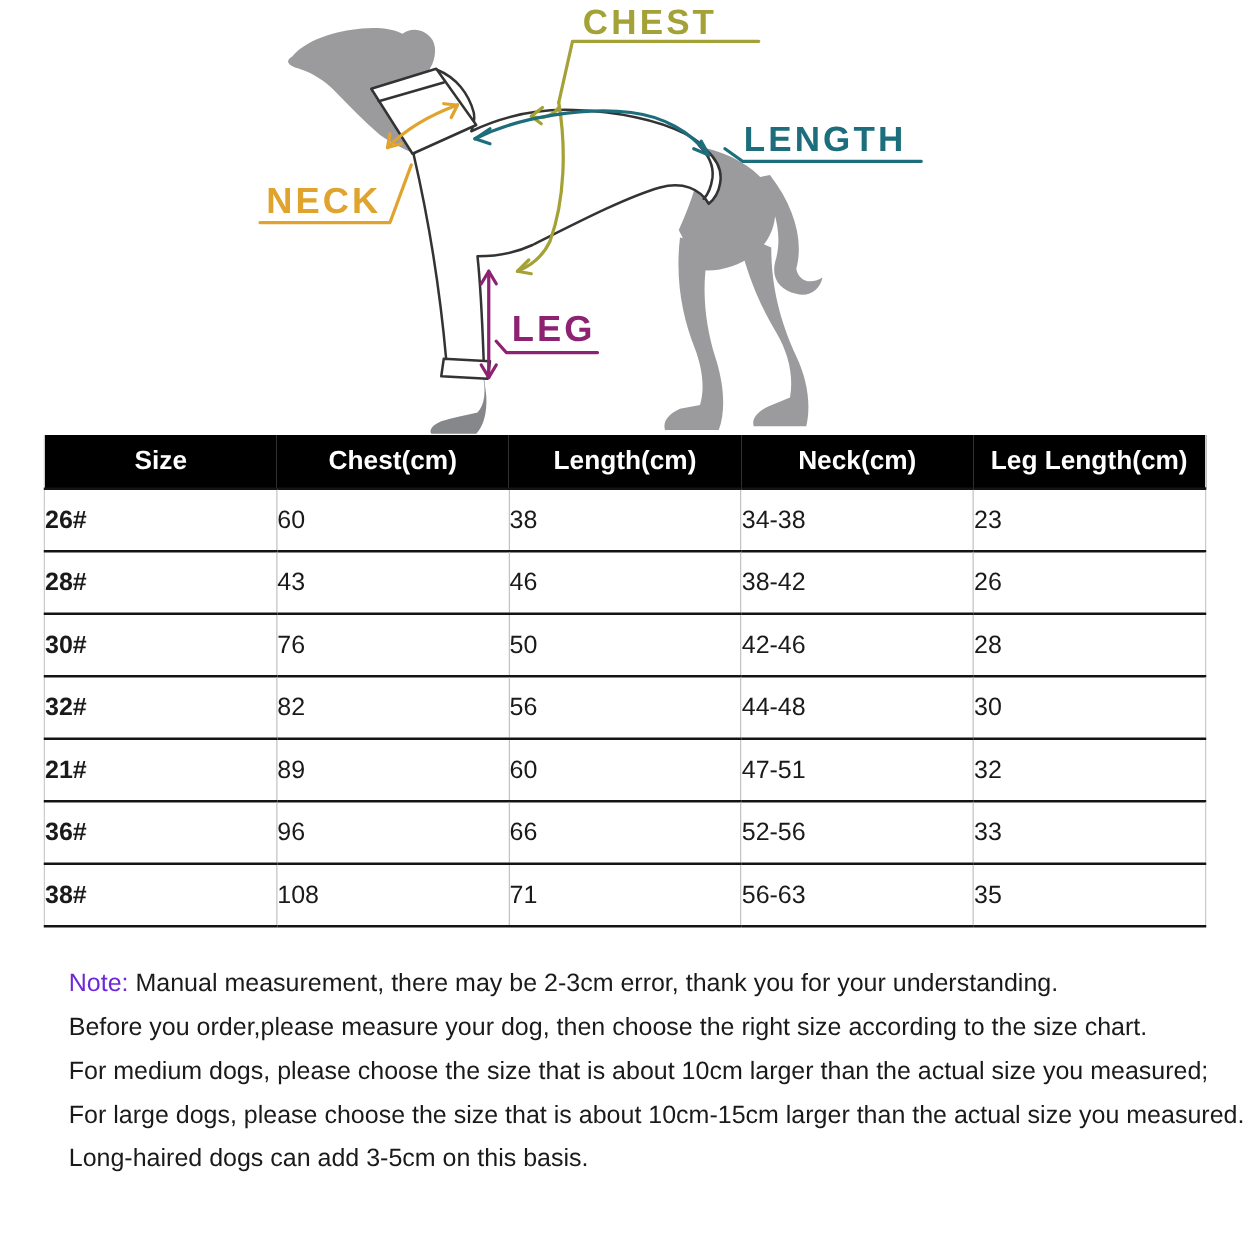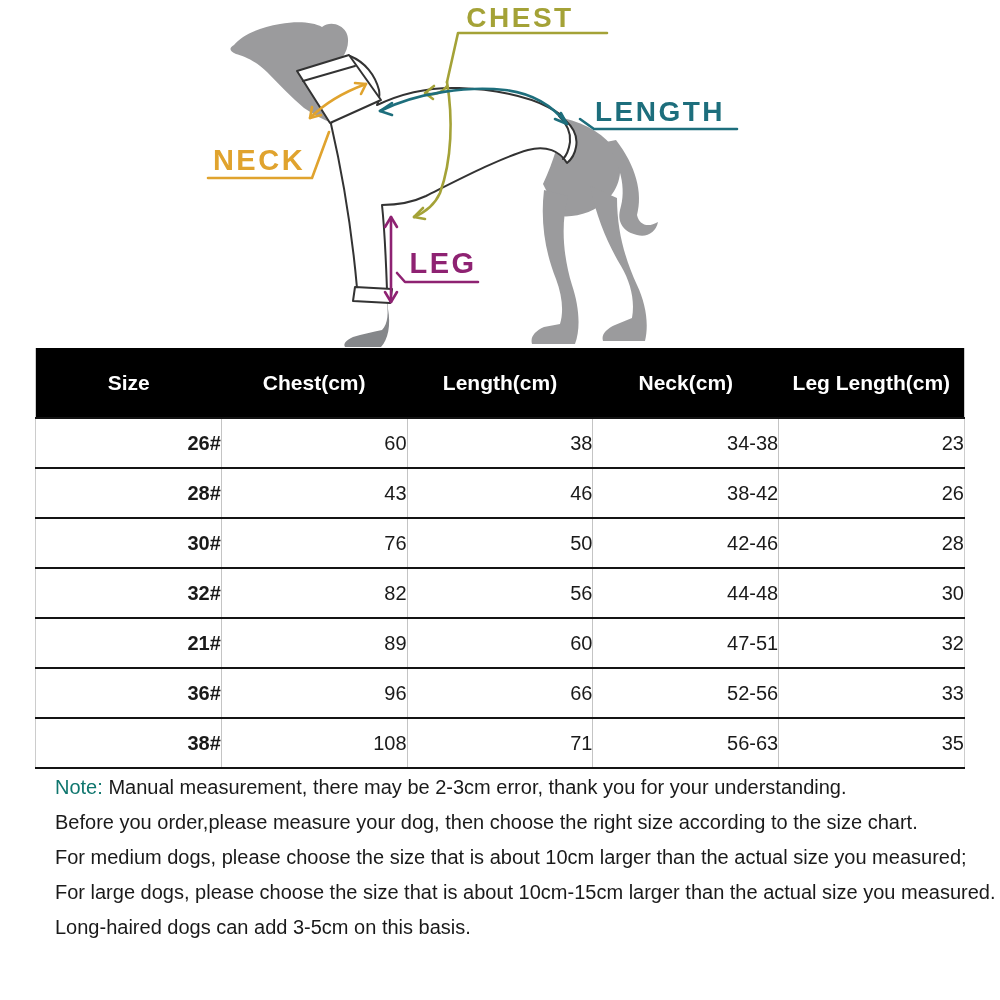--- a/index.html
+++ b/index.html
@@ -13,26 +13,26 @@
     text-anchor:middle;letter-spacing:2.5px;
   }
   .lbl-28{font-size:28px;}
   .lbl-29{font-size:29px;}
 
   .size-table{
     position:absolute;left:35px;top:348px;width:930px;
     border-collapse:collapse;table-layout:fixed;
     border-left:1px solid #cccccc;border-right:1px solid #cccccc;
   }
-  .size-table thead tr{height:70px;border-radius:13px;}
+  .size-table thead tr{height:43px;border-radius:13px;}
   .size-table th{
     font-size:21px;font-weight:bold;text-align:center;padding:0;
   }
   .size-table td{
-    height:48px;text-align:right;font-size:20px;padding:0;
+    height:48px;text-align:left;font-size:20px;padding:0;
     border-top:2px solid #141414;
     margin-top:45px;
   }
   .size-table tbody td:not(:first-child){border-left:1px solid #c4c4c4;}
   .size-table tbody td:first-child{font-weight:bold;}
   .size-table tbody tr:last-child td{border-bottom:2px solid #141414;}
 
   .notes{position:absolute;left:55px;top:770px;width:910px;}
   .note-line{margin:0;font-size:20px;line-height:35px;white-space:nowrap;}
   .note-red{font-weight:normal;}
@@ -159,20 +159,20 @@
         <td>38#</td>
         <td>108</td>
         <td>71</td>
         <td>56-63</td>
         <td>35</td>
       </tr>
     </tbody>
 </table>
 
 <div class="notes">
-  <p class="note-line"><span class="note-red" style="color: #0f766e;">Note:</span> <span>Manual measurement, there may be 2-3cm error, thank you for your understanding.</span></p>
+  <p class="note-line"><span class="note-red" style="color: #6d28d9;">Note:</span> <span>Manual measurement, there may be 2-3cm error, thank you for your understanding.</span></p>
   <div>
       <p class="note-line">Before you order,please measure your dog, then choose the right size according to the size chart.</p>
       <p class="note-line">For medium dogs, please choose the size that is about 10cm larger than the actual size you measured;</p>
       <p class="note-line">For large dogs, please choose the size that is about 10cm-15cm larger than the actual size you measured.</p>
       <p class="note-line">Long-haired dogs can add 3-5cm on this basis.</p>
     </div>
 </div>
 
 </body></html>

